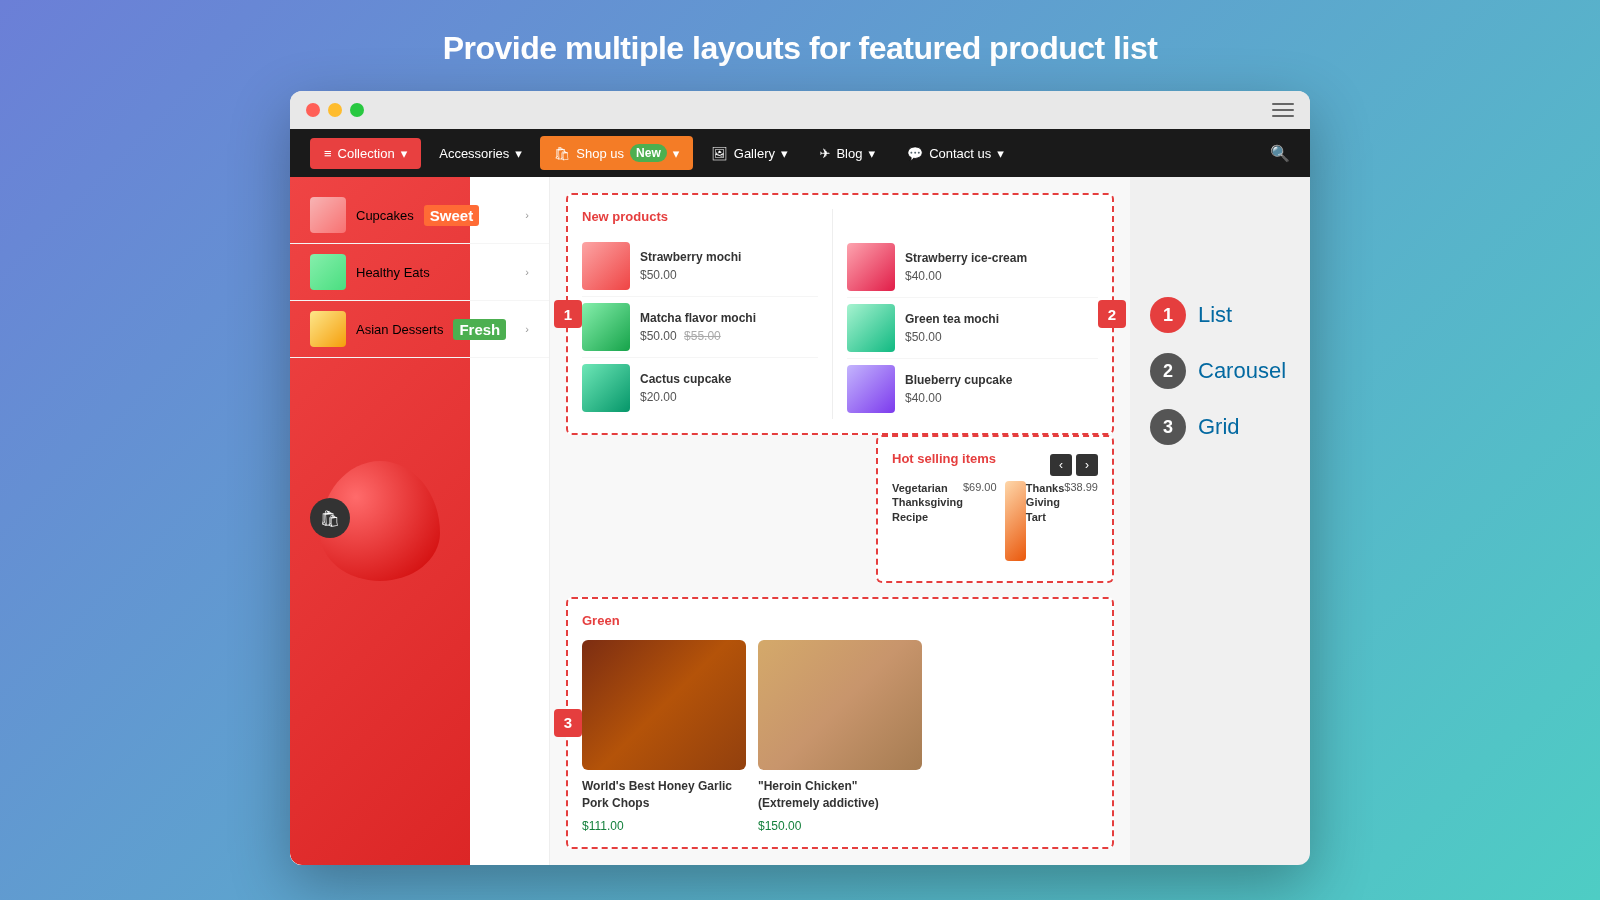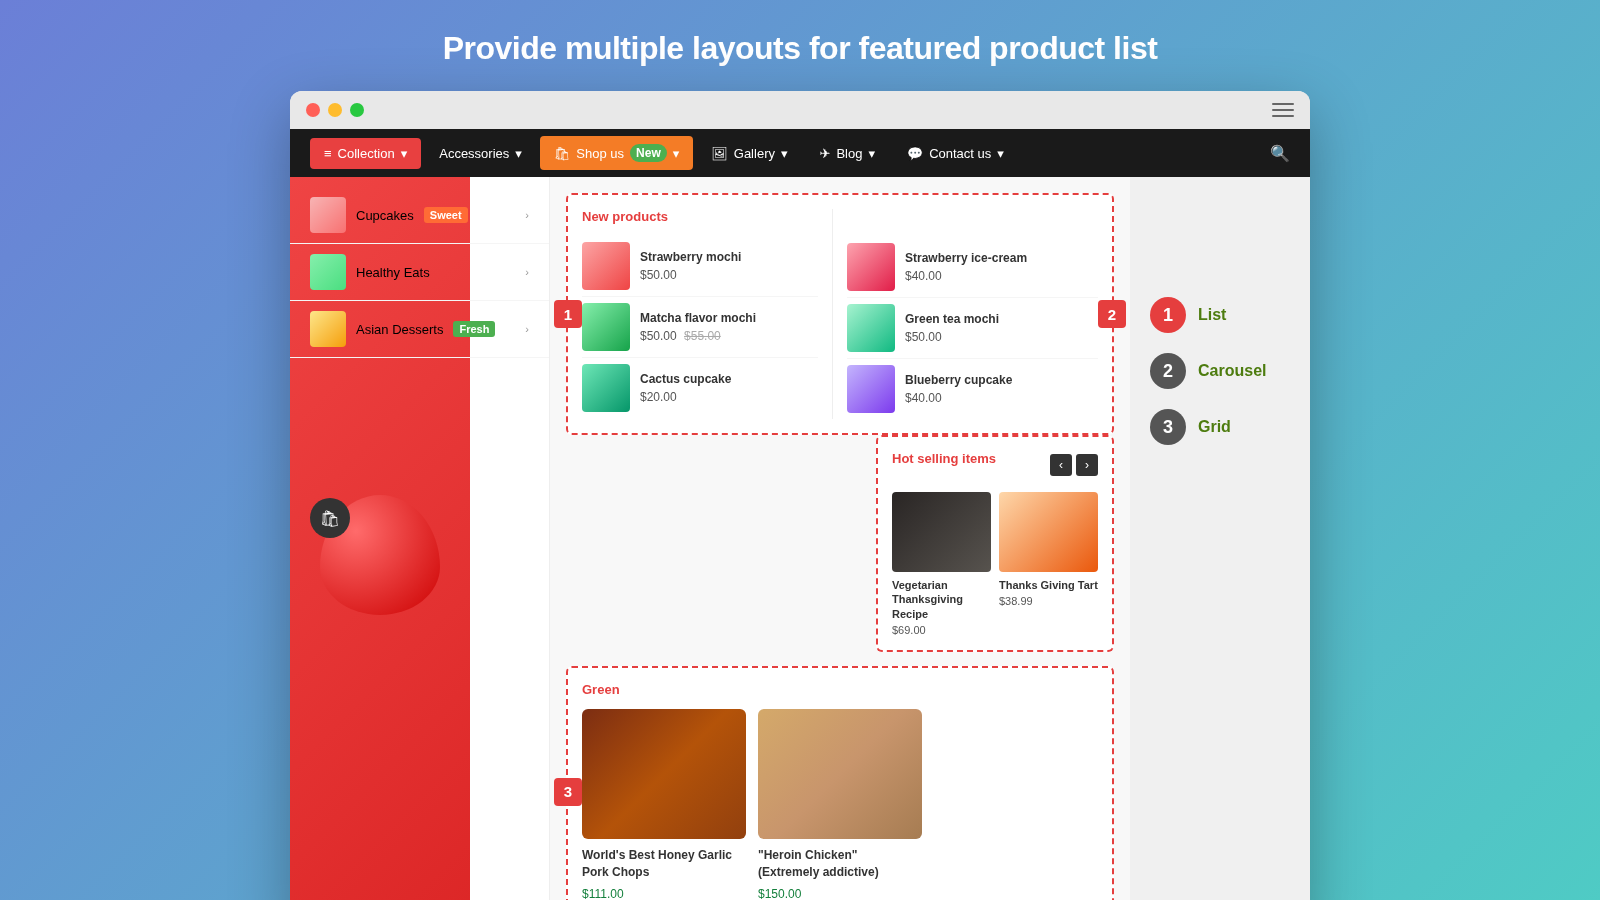--- a/index.html
+++ b/index.html
@@ -104,21 +104,21 @@
       display: flex;
       align-items: center;
       padding: 10px 20px;
       font-size: 13px;
       cursor: pointer;
       border-bottom: 1px solid #f5f5f5;
       gap: 10px;
       position: relative;
     }
     .sidebar-tag {
-      font-size: 11px;
+      font-size: 15px;
       padding: 2px 6px;
       border-radius: 3px;
       font-weight: 600;
     }
     .tag-sweet { background: #ff6b35; color: white; }
     .tag-fresh { background: #4CAF50; color: white; }
     .sidebar-arrow {
       margin-left: auto;
       color: #999;
       font-size: 11px;
@@ -198,21 +198,21 @@
     }
     .product-price-old {
       text-decoration: line-through;
       color: #aaa;
       margin-left: 4px;
     }
     .hot-section-header {
       display: flex;
       align-items: center;
       justify-content: space-between;
-      margin-bottom: 14px;
+      margin-bottom: 3px;
     }
     .carousel-nav {
       display: flex;
       gap: 4px;
     }
     .carousel-btn {
       width: 22px;
       height: 22px;
       background: #333;
       color: white;
@@ -224,21 +224,21 @@
       align-items: center;
       justify-content: center;
     }
     .hot-items-grid {
       display: grid;
       grid-template-columns: 1fr 1fr;
       gap: 8px;
     }
     .hot-item {
       display: flex;
-      flex-direction: column;
+      flex-direction: row;
     }
     .hot-item-img {
       width: 100%;
       height: 80px;
       border-radius: 4px;
       object-fit: cover;
       margin-bottom: 6px;
     }
     .thanksgiving-img { background: linear-gradient(135deg, #292524, #57534e); }
     .tart-img { background: linear-gradient(135deg, #fed7aa, #ea580c); }
@@ -336,23 +336,23 @@
       font-size: 18px;
       display: flex;
       align-items: center;
       justify-content: center;
       flex-shrink: 0;
     }
     .layout-num.active-1 { background: #e53e3e; }
     .layout-num.active-2 { background: #555; }
     .layout-num.active-3 { background: #555; }
     .layout-label {
-      font-size: 16px;
-      font-weight: 700;
-      color: #4d7c0f;
+      font-size: 22px;
+      font-weight: 400;
+      color: #0369a1;
     }
     .shopify-badge {
       position: absolute;
       bottom: 20px;
       left: 20px;
       width: 40px;
       height: 40px;
       background: #333;
       border-radius: 50%;
       display: flex;

